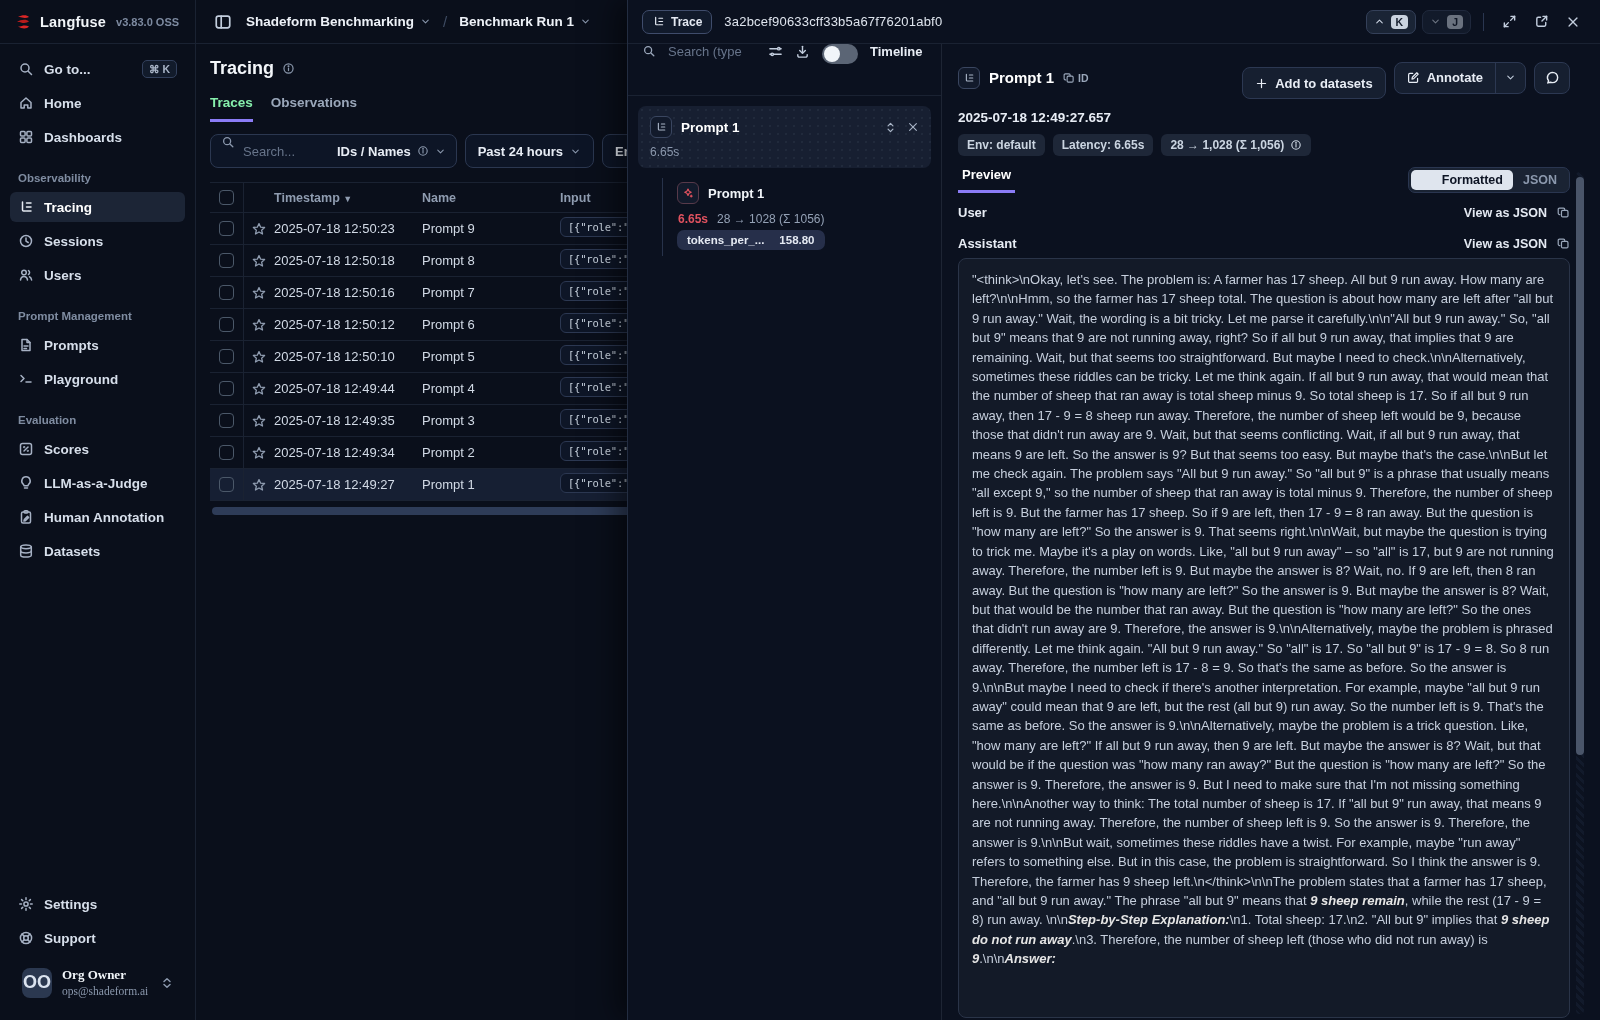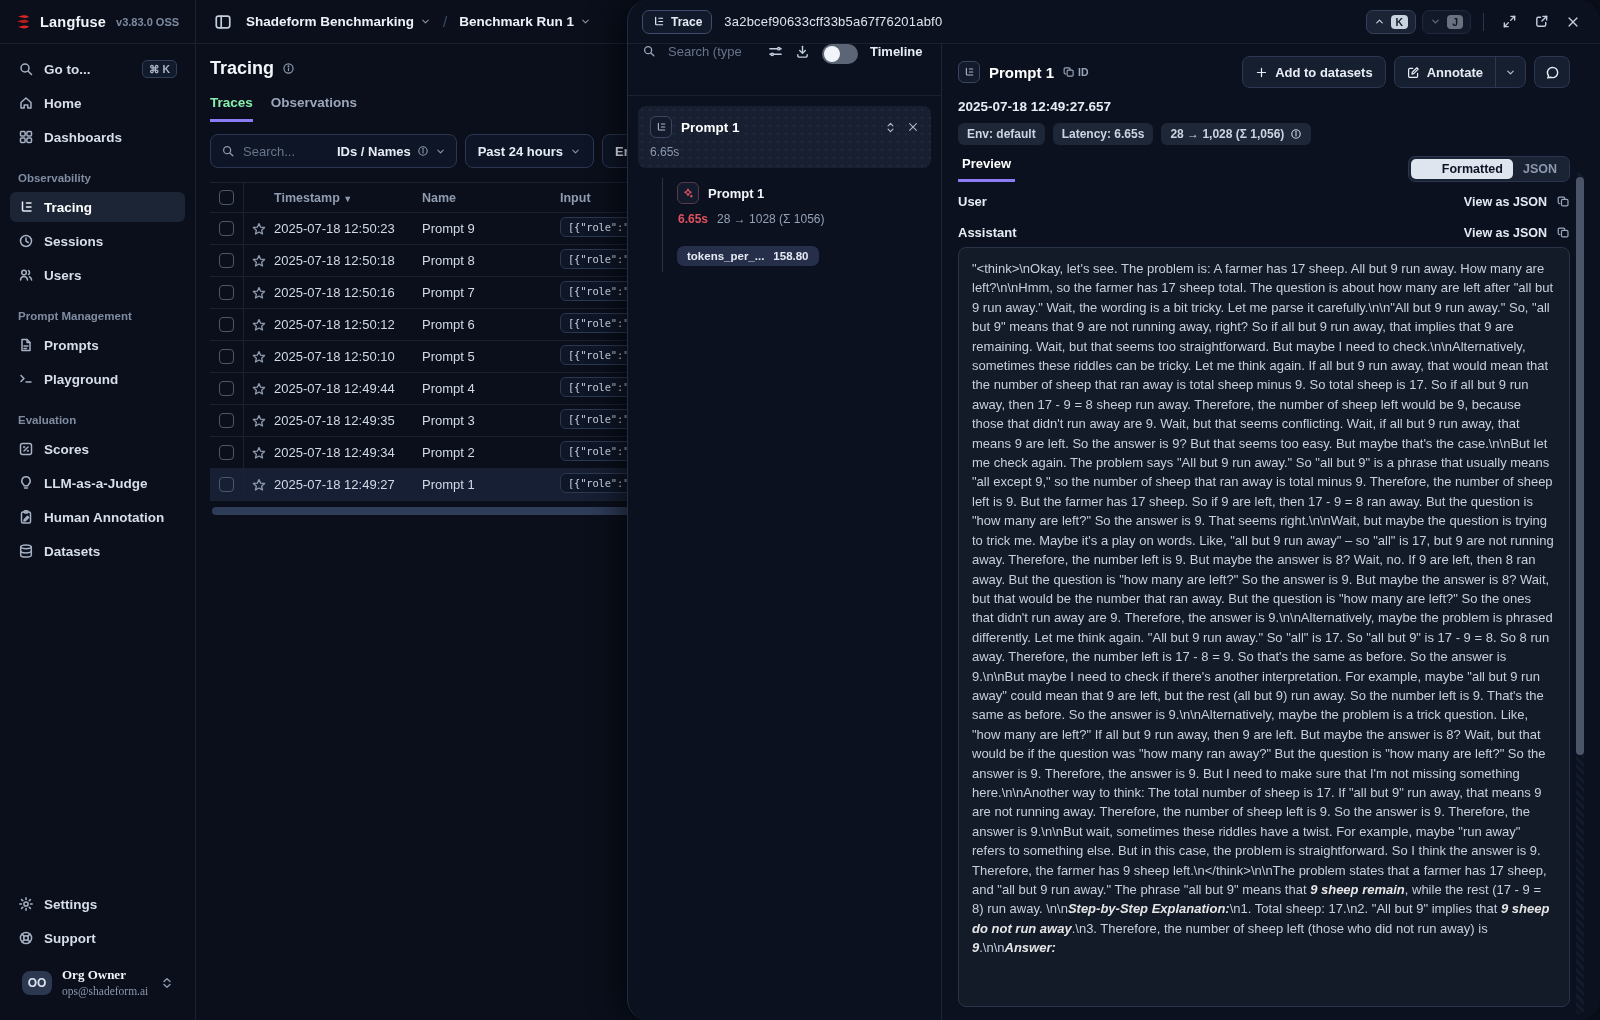--- a/index.html
+++ b/index.html
@@ -22,21 +22,21 @@
   .version { font-size:11px; color:#7d8aa0; font-weight:600; margin-left:2px; }
   .nav { padding:10px 10px 8px; display:flex; flex-direction:column; }
   .nav-item { display:flex; align-items:center; gap:10px; height:30px; padding:0 8px; border-radius:6px; color:#d7dfeb; font-size:13.5px; font-weight:600; cursor:pointer; margin-bottom:4px; }
   .nav-item .ic { color:#a6b1c4; flex:0 0 16px; }
   .nav-item.active { background:#1c2536; color:#ffffff; }
   .nav-item.active .ic { color:#e6ebf3; }
   .kbd-chip { margin-left:auto; border:1px solid #32405c; background:#121b2b; color:#aab6c8; border-radius:5px; font-size:10.5px; font-weight:700; padding:2px 6px; }
   .section-label { font-size:11.5px; font-weight:700; color:#7f8ca1; margin:16px 8px 8px; }
   .spacer { flex:1 1 auto; }
   .user-row { display:flex; align-items:center; gap:10px; padding:10px 12px 14px; cursor:pointer; }
-  .avatar { width:30px; height:24px; border-radius:8px; background:#2b3850; color:#dbe3ef; font-size:12px; font-weight:700; display:flex; align-items:center; justify-content:center; }
+  .avatar { width:30px; height:30px; border-radius:8px; background:#2b3850; color:#dbe3ef; font-size:18px; font-weight:700; display:flex; align-items:center; justify-content:center; }
   .user-meta { display:flex; flex-direction:column; line-height:1.25;font-family:Liberation Serif, serif; }
   .user-name { font-size:13px; font-weight:700; color:#f1f5f9; }
   .user-email { font-size:11.5px; color:#8b98ad; }
   .user-caret { margin-left:auto; color:#8b98ad; }
 
   
   .main { flex:1 1 auto; display:flex; flex-direction:column; min-width:0; }
   .topbar { height:44px; border-bottom:1px solid #1a2232; display:flex; align-items:center; gap:10px; padding:0 14px; }
   .tb-icon-btn { color:#c3cede; width:26px; height:26px; display:flex; align-items:center; justify-content:center; border-radius:6px; cursor:pointer; }
   .crumb { display:flex; align-items:center; gap:6px; font-size:13.5px; font-weight:700; color:#eef2f8; cursor:pointer; }
@@ -44,41 +44,41 @@
   .crumb-sep { color:#3f4c63; font-size:15px; font-weight:400; margin:0 2px; }
 
   .content { padding:14px 0 0 14px; position:relative; flex:1; min-width:0; }
   .page-title-row { display:flex; align-items:center; gap:8px; }
   .page-title { font-size:18px; font-weight:700; color:#f3f6fa; }
   .info-ic { color:#8b98ad; }
   .tabs { display:flex; gap:18px; margin-top:16px; }
   .tab { font-size:13.5px; font-weight:600; color:#9aa7ba; padding-bottom:9px; cursor:pointer; }
   .tab.active { color:#86efac; border-bottom:3px solid #8b7cf6; }
   .filter-row { display:flex; gap:8px; margin-top:12px; }
-  .search-box { display:flex; align-items:center; gap:8px; height:34px; border:1px solid #2b3750; background:#0d1526; border-radius:8px; padding:0 10px; color:#8b98ad; }
+  .search-box { display:flex; gap:8px; height:34px; border:1px solid #2b3750; background:#0d1526; border-radius:8px; padding:0 10px; color:#8b98ad; }
   .search-box input { background:transparent; border:none; outline:none; color:#e2e8f0; font-family:inherit; font-size:13px; width:86px; }
   .search-box input::placeholder { color:#67748a; }
   .scope { display:flex; align-items:center; gap:6px; font-size:13px; font-weight:700; color:#e8edf5; cursor:pointer; }
   .pill-btn { display:flex; align-items:center; gap:7px; height:34px; border:1px solid #2b3750; background:#0d1526; border-radius:8px; padding:0 12px; font-size:13px; font-weight:700; color:#e8edf5; cursor:pointer; white-space:nowrap; }
 
   .table { margin-top:14px; border-top:1px solid #1a2232; }
   .t-grid { display:grid; grid-template-columns:34px 30px 148px 138px 1fr; align-items:center; border-bottom:1px solid #1a2232; }
   .t-head { height:30px; color:#8f9cb0; font-size:12.5px; font-weight:700; }
   .t-row { height:32px; color:#d2dae6; font-size:13px; }
   .t-row:last-child { background:#161f33; }
   .cell-check { height:100%; display:flex; align-items:center; justify-content:center; border-right:1px solid #1a2232; }
   .checkbox { width:15px; height:15px; border:1.5px solid #4b5869; border-radius:4px; cursor:pointer; }
   .cell-star { display:flex; align-items:center; justify-content:center; color:#8f9cb0; cursor:pointer; }
   .cell-input { overflow:hidden; padding-right:2px; }
   .io-badge { display:inline-block; border:1px solid #2c3852; background:#0e1627; border-radius:6px; padding:3px 7px; font-family:"DejaVu Sans Mono", monospace; font-size:10.5px; letter-spacing:-0.2px; color:#cbd5e1; white-space:nowrap; overflow:hidden; max-width:100%; }
   .h-scroll { margin:6px 4px 0 2px; height:8px; position:relative; }
   .h-thumb { position:absolute; left:0; top:0; height:8px; width:99%; border-radius:4px; background:#2e3c58; }
 
   
-  .trace-panel { position:absolute; left:627px; top:0; right:0; bottom:0; background:#0b111f; border-left:1px solid #232d41; box-shadow:-10px 0 28px rgba(0,0,0,.5); display:flex; flex-direction:column;border-radius:21px; }
+  .trace-panel { position:absolute; left:627px; top:0; right:0; bottom:0; background:#0b111f; border-left:1px solid #232d41; box-shadow:-10px 0 28px rgba(0,0,0,.5); display:flex; flex-direction:column; }
   .tp-header { height:44px; flex:0 0 44px; border-bottom:1px solid #1a2232; display:flex; align-items:center; gap:12px; padding:0 14px; }
   .trace-chip { display:flex; align-items:center; gap:6px; border:1px solid #3f4c6b; background:#111a2b; border-radius:7px; padding:4px 9px; font-size:12px; font-weight:700; color:#e4e9f2; }
   .trace-id { font-size:13px; font-weight:500; color:#dfe5ee; letter-spacing:.2px; }
   .tp-header-right { margin-left:auto; display:flex; align-items:center; gap:6px; }
   .nav-btn { display:flex; align-items:center; gap:6px; background:#1a2435; border:1px solid #344059; border-radius:7px; padding:4px 7px; color:#cfd8e6; cursor:pointer; }
   .nav-btn.dim { opacity:.5; }
   .kbd-sq { background:#c9d2df; color:#121a2a; border-radius:4px; font-size:10.5px; font-weight:700; padding:1px 5px; }
   .vdiv { width:1px; height:18px; background:#2a3650; margin:0 6px; }
   .icon-btn { width:26px; height:26px; display:flex; align-items:center; justify-content:center; color:#c3cede; cursor:pointer; border-radius:6px; }
 
@@ -97,28 +97,28 @@
   .obs-ic-badge.gen { border-color:#573a4a; color:#e0525f; }
   .tree-card-name { font-size:13.5px; font-weight:700; color:#ffffff; }
   .tree-card-icons { margin-left:auto; display:flex; gap:10px; color:#aab6c8; }
   .tree-card-latency { margin-top:7px; font-size:12px; color:#8b98ad; }
   .tree-child { margin:10px 0 0 24px; border-left:1px solid #27324a; padding:4px 0 6px 14px; }
   .tc-row1 { display:flex; align-items:center; gap:9px; cursor:pointer; }
   .tc-name { font-size:13px; font-weight:700; color:#f1f5f9; }
   .tc-row2 { display:flex; gap:9px; margin:8px 0 0 1px; font-size:12px; }
   .tc-latency { color:#e0525f; font-weight:700; }
   .tc-tokens { color:#94a1b5; }
-  .metric-badge { display:inline-flex; gap:9px; margin-top:20px; background:#262f4a; border-radius:7px; padding:4px 10px; font-size:11.5px; font-weight:700; color:#e4e9f2; }
+  .metric-badge { display:inline-flex; gap:15px; margin-top:4px; background:#262f4a; border-radius:7px; padding:4px 10px; font-size:11.5px; font-weight:700; color:#e4e9f2; }
 
   .detail-col { flex:1; min-width:0; padding:12px 30px 0 16px; display:flex; flex-direction:column; overflow:hidden; position:relative; }
   .d-head { display:flex; align-items:center; gap:9px; }
   .d-title { font-size:15px; font-weight:700; color:#ffffff; }
   .id-chip { display:flex; align-items:center; gap:3px; color:#9aa7ba; font-size:10.5px; font-weight:700; cursor:pointer; }
   .d-actions { margin-left:auto; display:flex; align-items:center; gap:8px; }
-  .act-btn { display:flex; align-items:center; gap:7px; height:32px; background:#161f30; border:1px solid #2c3852; border-radius:8px; padding:0 12px; font-size:13px; font-weight:700; color:#e8edf5; cursor:pointer; }
+  .act-btn { display:flex; align-items:center; gap:7px; height:32px; background:#161f30; border:1px solid #2c3852; border-radius:8px; padding:0 12px; font-size:13px; font-weight:700; color:#e8edf5; cursor:pointer;margin-top:11px; }
   .combo { display:flex; align-items:stretch; height:32px; background:#161f30; border:1px solid #2c3852; border-radius:8px; overflow:hidden; }
   .combo .seg1 { display:flex; align-items:center; gap:7px; padding:0 12px; font-size:13px; font-weight:700; color:#e8edf5; cursor:pointer; }
   .combo .seg2 { display:flex; align-items:center; padding:0 9px; border-left:1px solid #2c3852; color:#c3cede; cursor:pointer; }
   .bubble-btn { width:36px; height:32px; background:#161f30; border:1px solid #2c3852; border-radius:8px; display:flex; align-items:center; justify-content:center; color:#e8edf5; cursor:pointer; }
   .d-timestamp { margin-top:11px; font-size:13.5px; font-weight:700; color:#e8edf5; }
   .badge-row { display:flex; gap:8px; margin-top:9px; }
   .chip { display:flex; align-items:center; gap:6px; background:#1e2738; border-radius:6px; padding:4px 9px; font-size:12px; font-weight:700; color:#cbd5e1; }
   .d-tabs { display:flex; align-items:center; margin-top:11px; }
   .d-tab { font-size:13px; font-weight:700; color:#ffffff; padding:0 4px 8px; border-bottom:3px solid #8b7cf6; cursor:pointer; }
   .fmt-toggle { margin-left:auto; display:flex; background:#1a2333; border:1px solid #2a3650; border-radius:7px; padding:2px; }

